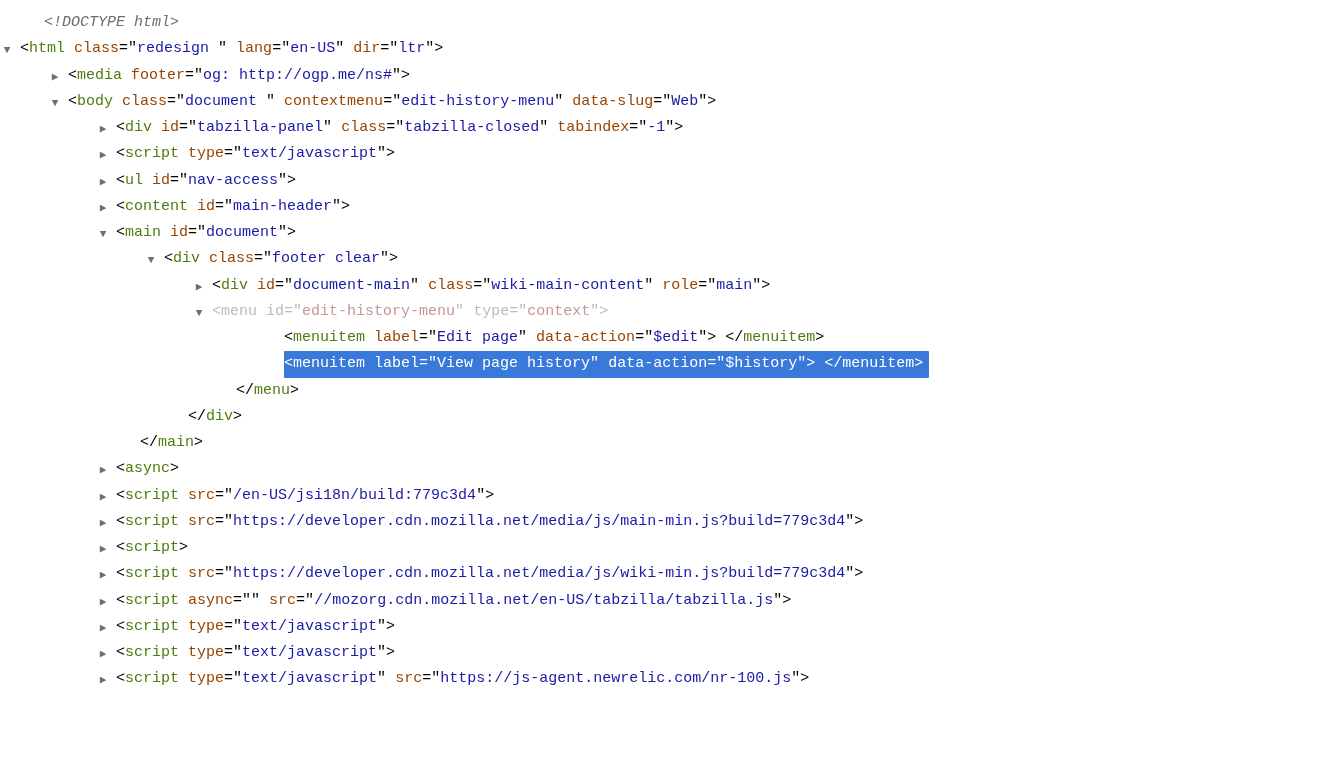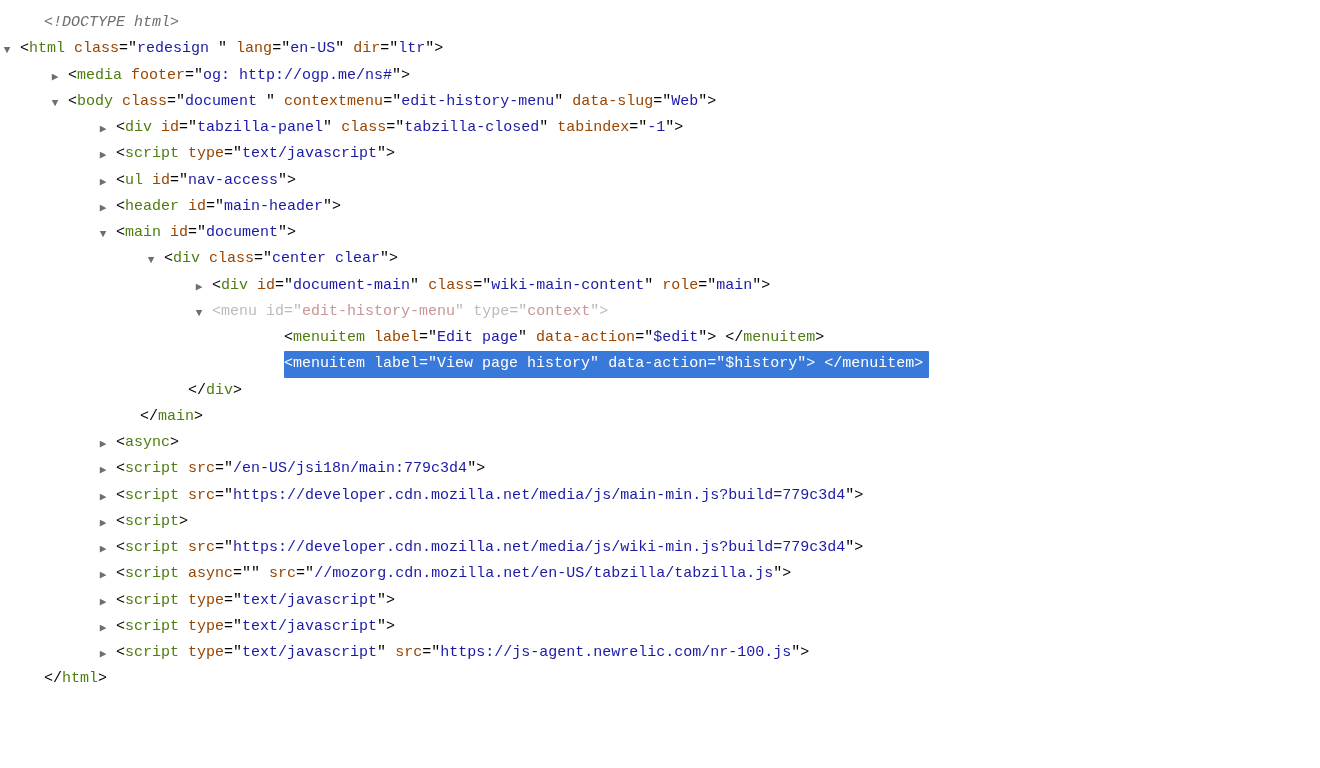--- a/index.html
+++ b/index.html
@@ -97,33 +97,33 @@
     <div class="line">
       <span class="indent" style="width: 96px;"></span>
       <span class="arrow">▶</span>
       <span class="indent" style="width: 6px;"></span>
       <span class="content"><span><span class="punct">&lt;</span><span class="tag">ul</span><span class="punct"> </span><span class="attr">id</span><span class="punct">="</span><span class="val">nav-access</span><span class="punct">"&gt;</span></span></span>
     </div>
     <div class="line">
       <span class="indent" style="width: 96px;"></span>
       <span class="arrow">▶</span>
       <span class="indent" style="width: 6px;"></span>
-      <span class="content"><span><span class="punct">&lt;</span><span class="tag">header</span><span class="punct"> </span><span class="attr">id</span><span class="punct">="</span><span class="val">main-header</span><span class="punct">"&gt;</span></span></span>
+      <span class="content"><span><span class="punct">&lt;</span><span class="tag">content</span><span class="punct"> </span><span class="attr">id</span><span class="punct">="</span><span class="val">main-header</span><span class="punct">"&gt;</span></span></span>
     </div>
     <div class="line">
       <span class="indent" style="width: 96px;"></span>
       <span class="arrow">▼</span>
       <span class="indent" style="width: 6px;"></span>
       <span class="content"><span><span class="punct">&lt;</span><span class="tag">main</span><span class="punct"> </span><span class="attr">id</span><span class="punct">="</span><span class="val">document</span><span class="punct">"&gt;</span></span></span>
     </div>
     <div class="line">
       <span class="indent" style="width: 144px;"></span>
       <span class="arrow">▼</span>
       <span class="indent" style="width: 6px;"></span>
-      <span class="content"><span><span class="punct">&lt;</span><span class="tag">div</span><span class="punct"> </span><span class="attr">class</span><span class="punct">="</span><span class="val">center clear</span><span class="punct">"&gt;</span></span></span>
+      <span class="content"><span><span class="punct">&lt;</span><span class="tag">div</span><span class="punct"> </span><span class="attr">class</span><span class="punct">="</span><span class="val">footer clear</span><span class="punct">"&gt;</span></span></span>
     </div>
     <div class="line">
       <span class="indent" style="width: 192px;"></span>
       <span class="arrow">▶</span>
       <span class="indent" style="width: 6px;"></span>
       <span class="content"><span><span class="punct">&lt;</span><span class="tag">div</span><span class="punct"> </span><span class="attr">id</span><span class="punct">="</span><span class="val">document-main</span><span class="punct">" </span><span class="attr">class</span><span class="punct">="</span><span class="val">wiki-main-content</span><span class="punct">" </span><span class="attr">role</span><span class="punct">="</span><span class="val">main</span><span class="punct">"&gt;</span></span></span>
     </div>
     <div class="line">
       <span class="indent" style="width: 192px;"></span>
       <span class="arrow">▼</span>
@@ -136,20 +136,26 @@
       <span class="indent" style="width: 6px;"></span>
       <span class="content"><span><span class="punct">&lt;</span><span class="tag">menuitem</span><span class="punct"> </span><span class="attr">label</span><span class="punct">="</span><span class="val">Edit page</span><span class="punct">" </span><span class="attr">data-action</span><span class="punct">="</span><span class="val">$edit</span><span class="punct">"&gt;</span><span class="punct"> &lt;/</span><span class="tag">menuitem</span><span class="punct">&gt;</span></span></span>
     </div>
     <div class="line">
       <span class="indent" style="width: 264px;"></span>
       <span class="arrow blank">▶</span>
       <span class="indent" style="width: 6px;"></span>
       <span class="content"><span class="highlight"><span class="punct">&lt;</span><span class="tag">menuitem</span><span class="punct"> </span><span class="attr">label</span><span class="punct">="</span><span class="val">View page history</span><span class="punct">" </span><span class="attr">data-action</span><span class="punct">="</span><span class="val">$history</span><span class="punct">"&gt;</span><span class="punct"> &lt;/</span><span class="tag">menuitem</span><span class="punct">&gt;</span></span></span>
     </div>
     <div class="line">
+      <span class="indent" style="width: 216px;"></span>
+      <span class="arrow blank">▶</span>
+      <span class="indent" style="width: 6px;"></span>
+      <span class="content"><span><span class="punct">&lt;/</span><span class="tag">menu</span><span class="punct">&gt;</span></span></span>
+    </div>
+    <div class="line">
       <span class="indent" style="width: 168px;"></span>
       <span class="arrow blank">▶</span>
       <span class="indent" style="width: 6px;"></span>
       <span class="content"><span><span class="punct">&lt;/</span><span class="tag">div</span><span class="punct">&gt;</span></span></span>
     </div>
     <div class="line">
       <span class="indent" style="width: 120px;"></span>
       <span class="arrow blank">▶</span>
       <span class="indent" style="width: 6px;"></span>
       <span class="content"><span><span class="punct">&lt;/</span><span class="tag">main</span><span class="punct">&gt;</span></span></span>
@@ -157,21 +163,21 @@
     <div class="line">
       <span class="indent" style="width: 96px;"></span>
       <span class="arrow">▶</span>
       <span class="indent" style="width: 6px;"></span>
       <span class="content"><span><span class="punct">&lt;</span><span class="tag">async</span><span class="punct">&gt;</span></span></span>
     </div>
     <div class="line">
       <span class="indent" style="width: 96px;"></span>
       <span class="arrow">▶</span>
       <span class="indent" style="width: 6px;"></span>
-      <span class="content"><span><span class="punct">&lt;</span><span class="tag">script</span><span class="punct"> </span><span class="attr">src</span><span class="punct">="</span><span class="val">/en-US/jsi18n/main:779c3d4</span><span class="punct">"&gt;</span></span></span>
+      <span class="content"><span><span class="punct">&lt;</span><span class="tag">script</span><span class="punct"> </span><span class="attr">src</span><span class="punct">="</span><span class="val">/en-US/jsi18n/build:779c3d4</span><span class="punct">"&gt;</span></span></span>
     </div>
     <div class="line">
       <span class="indent" style="width: 96px;"></span>
       <span class="arrow">▶</span>
       <span class="indent" style="width: 6px;"></span>
       <span class="content"><span><span class="punct">&lt;</span><span class="tag">script</span><span class="punct"> </span><span class="attr">src</span><span class="punct">="</span><span class="val">https://developer.cdn.mozilla.net/media/js/main-min.js?build=779c3d4</span><span class="punct">"&gt;</span></span></span>
     </div>
     <div class="line">
       <span class="indent" style="width: 96px;"></span>
       <span class="arrow">▶</span>
@@ -201,19 +207,13 @@
       <span class="arrow">▶</span>
       <span class="indent" style="width: 6px;"></span>
       <span class="content"><span><span class="punct">&lt;</span><span class="tag">script</span><span class="punct"> </span><span class="attr">type</span><span class="punct">="</span><span class="val">text/javascript</span><span class="punct">"&gt;</span></span></span>
     </div>
     <div class="line">
       <span class="indent" style="width: 96px;"></span>
       <span class="arrow">▶</span>
       <span class="indent" style="width: 6px;"></span>
       <span class="content"><span><span class="punct">&lt;</span><span class="tag">script</span><span class="punct"> </span><span class="attr">type</span><span class="punct">="</span><span class="val">text/javascript</span><span class="punct">" </span><span class="attr">src</span><span class="punct">="</span><span class="val">https://js-agent.newrelic.com/nr-100.js</span><span class="punct">"&gt;</span></span></span>
     </div>
-    <div class="line">
-      <span class="indent" style="width: 24px;"></span>
-      <span class="arrow blank">▶</span>
-      <span class="indent" style="width: 6px;"></span>
-      <span class="content"><span><span class="punct">&lt;/</span><span class="tag">html</span><span class="punct">&gt;</span></span></span>
-    </div>
   </div>
 
 </body></html>

